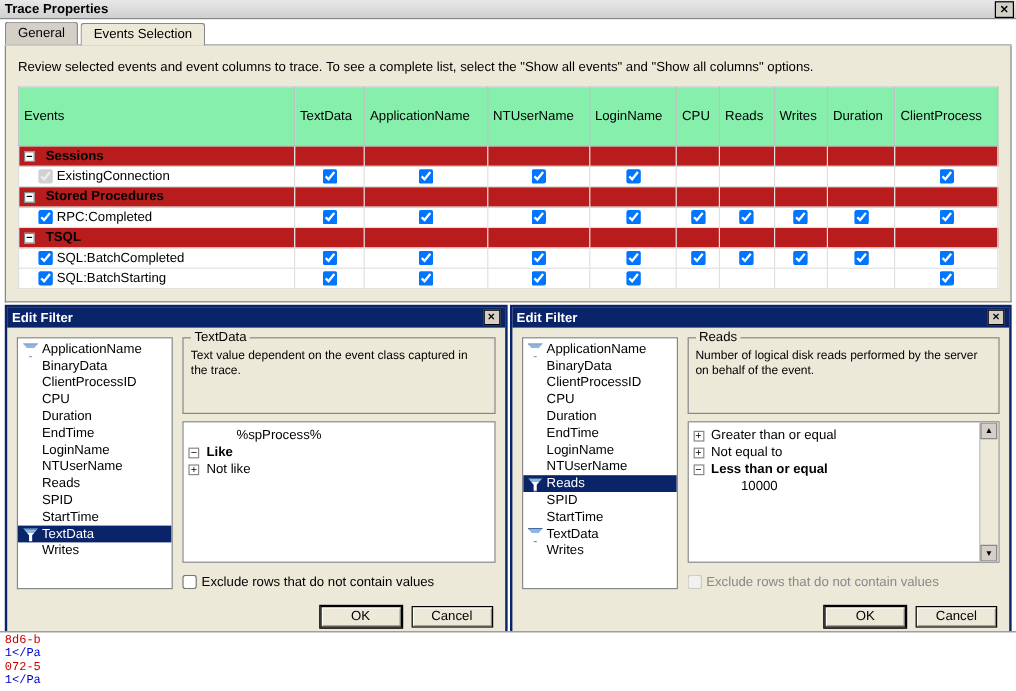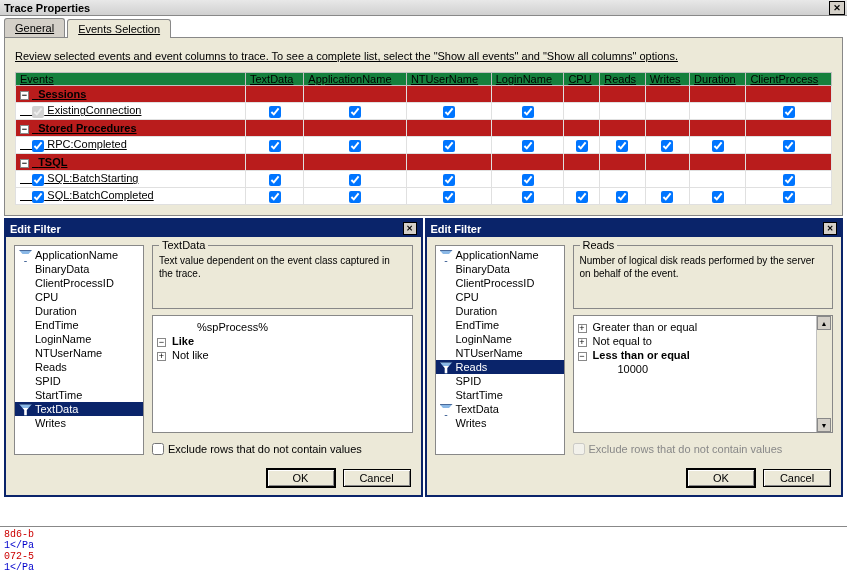--- a/index.html
+++ b/index.html
@@ -1,27 +1,27 @@
 <!DOCTYPE html>
 <html><head>
 <meta charset="utf-8">
 <style>
 * { box-sizing: border-box; margin: 0; padding: 0; }
 body { font-family: Tahoma, Arial, sans-serif; font-size: 11px; background: #fff; width: 847px; height: 576px; overflow: hidden; position: relative; }
 .titlebar { background: linear-gradient(to bottom, #e8e8e8, #d0d0d0); border-bottom: 1px solid #888; height: 16px; display: flex; align-items: center; padding: 0 2px; }
 .titlebar-text { font-weight: bold; font-size: 11px; padding-left: 2px; }
 .titlebar-close { margin-left: auto; width: 16px; height: 14px; background: #d4d0c8; border: 1px solid #000; display: flex; align-items: center; justify-content: center; font-family: Arial; font-size: 9px; font-weight: bold; cursor: pointer; }
-.main-content { padding: 0; text-decoration: underline; }
+.main-content { padding: 0; }
 .tabs { display: flex; border-bottom: 1px solid #888; margin: 2px 4px 0; }
 .tab { padding: 3px 10px; border: 1px solid #888; border-bottom: none; background: #d4d0c8; cursor: pointer; margin-right: 2px; border-radius: 3px 3px 0 0; }
 .tab.active { background: #ece9d8; position: relative; top: 1px; }
 .tab-content { background: #ece9d8; border: 1px solid #888; border-top: none; margin: 0 4px; padding: 12px 10px 10px; }
 .instruction { margin-bottom: 10px; }
 .events-table { width: 100%; border-collapse: collapse; background: #fff; border: 1px solid #888; }
-.events-table th { background: #15803d; border: 1px solid #c0c0c0; padding: 0 4px; text-align: left; font-weight: normal; white-space: nowrap; }
+.events-table th { background: #86efac; border: 1px solid #c0c0c0; padding: 18px 4px; text-align: left; font-weight: normal; white-space: nowrap; }
 .events-table td { border: 1px solid #e0e0e0; padding: 1px 4px; background: #fff; height: 17px; }
 .events-table .category-row td { background: #b91c1c; font-weight: bold; }
 .tree-toggle { display: inline-block; width: 9px; height: 9px; border: 1px solid #888; text-align: center; line-height: 7px; font-size: 9px; margin-right: 3px; background: #fff; cursor: pointer; vertical-align: middle; }
 .evt-checkbox { vertical-align: middle; }
 .col-events { width: 230px; }
 .col-check { text-align: center; }
 .dialogs-row { display: flex; gap: 2px; margin-top: 2px; padding: 0 4px; }
 .dialog { flex: 1; border: 2px solid #0a246a; background: #ece9d8; display: flex; flex-direction: column; }
 .dialog-title { background: #0a246a; color: #fff; font-weight: bold; padding: 2px 4px; display: flex; align-items: center; }
 .dialog-close { margin-left: auto; width: 14px; height: 13px; background: #d4d0c8; border: 1px solid #000; display: flex; align-items: center; justify-content: center; font-size: 8px; font-weight: bold; color: #000; cursor: pointer; }
@@ -137,41 +137,41 @@
             <td></td>
             <td></td>
             <td></td>
             <td></td>
             <td></td>
             <td></td>
             <td></td>
             <td></td>
           </tr>
           <tr>
+            <td>&nbsp;&nbsp;&nbsp;&nbsp;<input type="checkbox" checked="" class="evt-checkbox" style=""> SQL:BatchCompleted</td>
+            <td class="col-check"><input type="checkbox" checked="" class="evt-checkbox" style=""></td>
+            <td class="col-check"><input type="checkbox" checked="" class="evt-checkbox" style=""></td>
+            <td class="col-check"><input type="checkbox" checked="" class="evt-checkbox" style=""></td>
+            <td class="col-check"><input type="checkbox" checked="" class="evt-checkbox" style=""></td>
+            <td class="col-check"><input type="checkbox" checked="" class="evt-checkbox" style=""></td>
+            <td class="col-check"><input type="checkbox" checked="" class="evt-checkbox" style=""></td>
+            <td class="col-check"><input type="checkbox" checked="" class="evt-checkbox" style=""></td>
+            <td class="col-check"><input type="checkbox" checked="" class="evt-checkbox" style=""></td>
+            <td class="col-check"><input type="checkbox" checked="" class="evt-checkbox" style=""></td>
+          </tr>
+          <tr>
             <td>&nbsp;&nbsp;&nbsp;&nbsp;<input type="checkbox" checked="" class="evt-checkbox" style=""> SQL:BatchStarting</td>
             <td class="col-check"><input type="checkbox" checked="" class="evt-checkbox" style=""></td>
             <td class="col-check"><input type="checkbox" checked="" class="evt-checkbox" style=""></td>
             <td class="col-check"><input type="checkbox" checked="" class="evt-checkbox" style=""></td>
             <td class="col-check"><input type="checkbox" checked="" class="evt-checkbox" style=""></td>
             <td class="col-check"></td>
             <td class="col-check"></td>
             <td class="col-check"></td>
             <td class="col-check"></td>
-            <td class="col-check"><input type="checkbox" checked="" class="evt-checkbox" style=""></td>
-          </tr>
-          <tr>
-            <td>&nbsp;&nbsp;&nbsp;&nbsp;<input type="checkbox" checked="" class="evt-checkbox" style=""> SQL:BatchCompleted</td>
-            <td class="col-check"><input type="checkbox" checked="" class="evt-checkbox" style=""></td>
-            <td class="col-check"><input type="checkbox" checked="" class="evt-checkbox" style=""></td>
-            <td class="col-check"><input type="checkbox" checked="" class="evt-checkbox" style=""></td>
-            <td class="col-check"><input type="checkbox" checked="" class="evt-checkbox" style=""></td>
-            <td class="col-check"><input type="checkbox" checked="" class="evt-checkbox" style=""></td>
-            <td class="col-check"><input type="checkbox" checked="" class="evt-checkbox" style=""></td>
-            <td class="col-check"><input type="checkbox" checked="" class="evt-checkbox" style=""></td>
-            <td class="col-check"><input type="checkbox" checked="" class="evt-checkbox" style=""></td>
             <td class="col-check"><input type="checkbox" checked="" class="evt-checkbox" style=""></td>
           </tr>
         </tbody>
     </table>
   </div>
 </div>
 
 <div class="dialogs-row">
   <div class="dialog">
     <div class="dialog-title">

